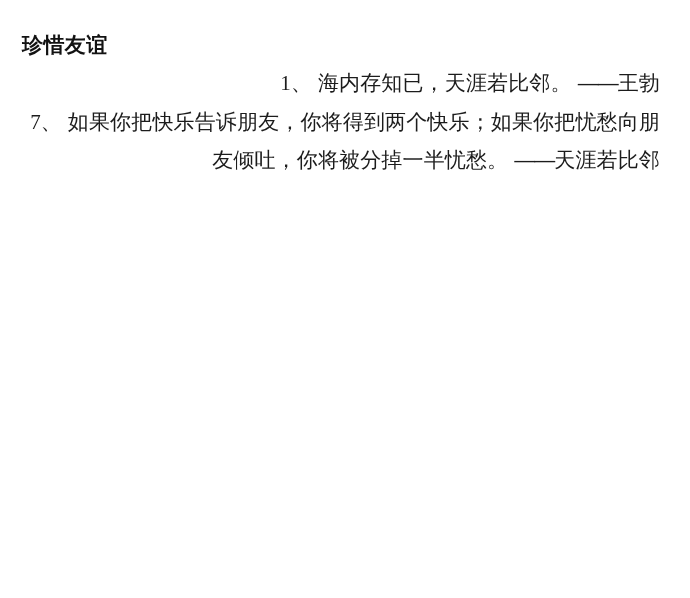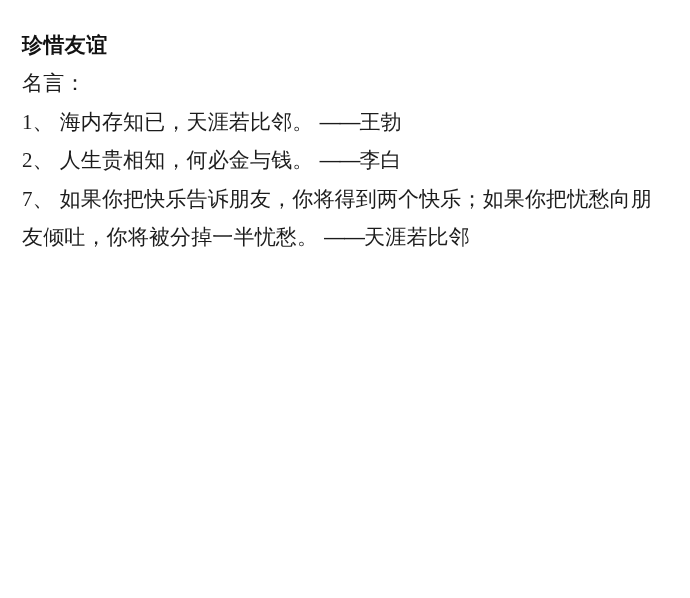--- a/index.html
+++ b/index.html
@@ -49,21 +49,21 @@
     margin: 0;
     padding: 0;
   }
 
   .quote-item {
     font-size: 21px;
     font-weight: normal;
     line-height: 38.5px;
     color: #1c1c1c;
     letter-spacing: 0.15px;
-    text-align: left;
+    text-align: right;
     width: 638px;
     word-break: break-all;
     text-indent: 0;
   }
 
   .q-num {
     font-family: "Liberation Serif", "DejaVu Serif", serif;
     font-size: 21px;
   }
 
@@ -79,31 +79,27 @@
 
   .q-author { }
 </style>
 </head>
 <body>
 
 <div class="page">
 
   <h1 class="doc-title">珍惜友谊</h1>
 
-  <div class="section-label">名言：</div>
 
   <ol class="quote-list">
 
     <li class="quote-item">
       <span class="q-num">1</span><span class="q-sep">、</span>&nbsp;<span class="q-text">海内存知已，天涯若比邻。</span>&nbsp;<span class="q-dash">——</span><span class="q-author">王勃</span>
     </li>
 
-    <li class="quote-item">
-      <span class="q-num">2</span><span class="q-sep">、</span>&nbsp;<span class="q-text">人生贵相知，何必金与钱。</span>&nbsp;<span class="q-dash">——</span><span class="q-author">李白</span>
-    </li>
 
 
 
 
 
     <li class="quote-item">
       <span class="q-num">7</span><span class="q-sep">、</span>&nbsp;<span class="q-text">如果你把快乐告诉朋友，你将得到两个快乐；如果你把忧愁向朋友倾吐，你将被分掉一半忧愁。</span>&nbsp;<span class="q-dash">——</span><span class="q-author">天涯若比邻</span>
     </li>
 
 

